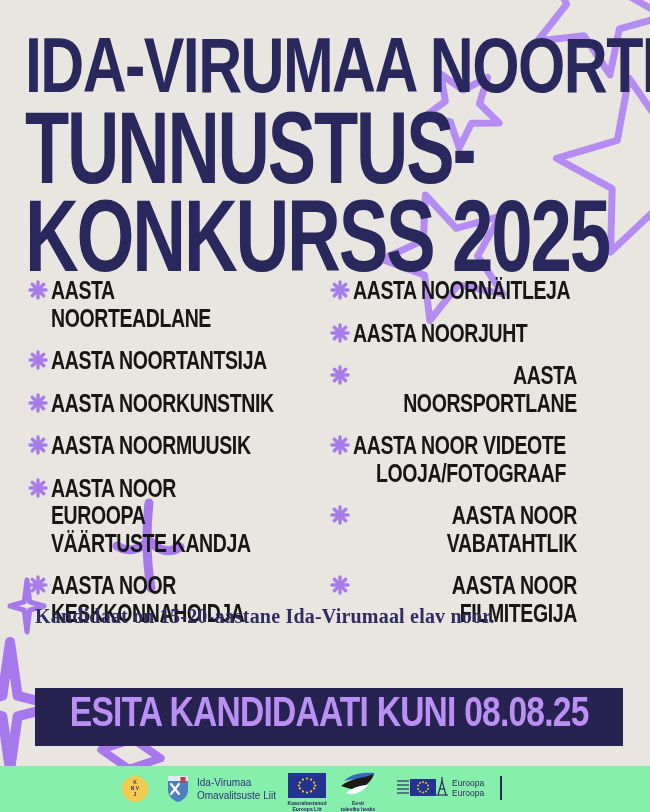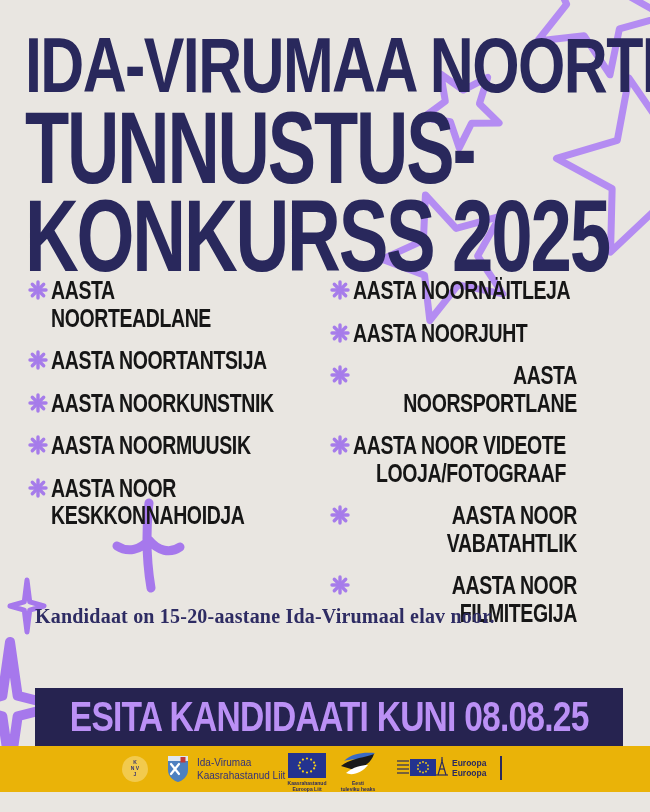--- a/index.html
+++ b/index.html
@@ -29,39 +29,39 @@
     letter-spacing:-.5px;white-space:pre-line;
     transform:scaleX(.78);transform-origin:0 0;
   }
   
   .info{position:absolute;left:35px;top:592px;width:605px;
     font-family:"Liberation Serif",serif;font-weight:bold;
     font-size:20px;color:#2e2c63;margin-top:12px;}
   .info p{margin:0 0 5px 0;line-height:1.27;white-space:pre-line;letter-spacing:.2px;}
   
   .banner{position:absolute;left:35px;top:688px;width:588px;height:58px;
-    background:#262350;display:flex;align-items:center;justify-content:center;}
+    background:#262350;display:flex;align-items:flex-start;justify-content:center;}
   .banner .txt{font-size:42px;font-weight:bold;color:#bb90f5;letter-spacing:-1px;
     white-space:nowrap;display:inline-block;transform:scaleX(.8);}
   
-  .footer{position:absolute;left:0;top:746px;width:650px;height:46px;background:#eab308;}
+  .footer{position:absolute;left:0;top:766px;width:650px;height:46px;background:#86efac;}
   .footer *{box-sizing:border-box;}
   .badge{position:absolute;left:122px;top:10px;width:26px;height:26px;border-radius:50%;
     background:#f2ca4d;display:flex;flex-direction:column;align-items:center;justify-content:center;
     font-size:5px;line-height:1.15;color:#3a3570;font-weight:bold;text-align:center;}
   .shield{position:absolute;left:166px;top:8px;}
   .ivol-text{position:absolute;left:197px;top:11px;font-size:10px;color:#33317a;line-height:1.25;}
   .euflag{position:absolute;left:288px;top:7px;}
   .euflag-cap{position:absolute;left:282px;top:34px;width:50px;text-align:center;
     font-size:5px;line-height:1.2;color:#2b2a5e;font-weight:bold;}
   .eesti{position:absolute;left:338px;top:5px;}
   .eesti-cap{position:absolute;left:334px;top:34px;width:48px;text-align:center;
     font-size:5px;line-height:1.2;color:#2b2a5e;font-weight:bold;}
   .commission{position:absolute;left:396px;top:7px;}
-  .commission-text{position:absolute;left:452px;top:12px;font-size:8.5px;font-weight:bold;
+  .commission-text{position:absolute;left:452px;top:12px;font-size:8.5px;font-weight:normal;
     color:#2b2a5e;line-height:1.2;text-align:center;}
   .commission-bar{position:absolute;left:500px;top:10px;width:2px;height:24px;background:#2b2a5e;}
 </style>
 </head>
 <body>
 
 <div class="poster">
 
   <svg class="decor" width="650" height="812" viewBox="0 0 650 812">
     <g fill="none" stroke="#b48cf2" stroke-width="7" stroke-linejoin="round" stroke-linecap="round">
@@ -135,20 +135,32 @@
     </div>
     <div class="cat">
       <svg class="bullet" width="20" height="20" viewBox="0 0 20 20">
           <g stroke="#a67cea" stroke-width="3.4" stroke-linecap="round">
             <line x1="10" y1="2" x2="10" y2="18"></line>
             <line x1="2" y1="10" x2="18" y2="10"></line>
             <line x1="4.3" y1="4.3" x2="15.7" y2="15.7"></line>
             <line x1="15.7" y1="4.3" x2="4.3" y2="15.7"></line>
           </g>
         </svg>
+      <span class="lbl">AASTA NOOR EUROOPA
+VÄÄRTUSTE KANDJA</span>
+    </div>
+    <div class="cat">
+      <svg class="bullet" width="20" height="20" viewBox="0 0 20 20">
+          <g stroke="#a67cea" stroke-width="3.4" stroke-linecap="round">
+            <line x1="10" y1="2" x2="10" y2="18"></line>
+            <line x1="2" y1="10" x2="18" y2="10"></line>
+            <line x1="4.3" y1="4.3" x2="15.7" y2="15.7"></line>
+            <line x1="15.7" y1="4.3" x2="4.3" y2="15.7"></line>
+          </g>
+        </svg>
       <span class="lbl">AASTA NOOR
 KESKKONNAHOIDJA</span>
     </div>
   </div>
 
   <div class="col col-right">
     <div class="cat">
       <svg class="bullet" width="20" height="20" viewBox="0 0 20 20">
           <g stroke="#a67cea" stroke-width="3.4" stroke-linecap="round">
             <line x1="10" y1="2" x2="10" y2="18"></line>
@@ -235,21 +247,21 @@
 
     <svg class="shield" width="24" height="30" viewBox="0 0 24 30">
       <path d="M2,2 h20 v14 c0,7 -6,11 -10,12 C8,27 2,23 2,16 Z" fill="#4d80c0"></path>
       <path d="M2,2 h20 v5 h-20 Z" fill="#dfe7f2"></path>
       <path d="M5,10 l8,10 M13,10 l-8,10" stroke="#ffffff" stroke-width="2.2" stroke-linecap="round"></path>
       <rect x="14.5" y="3" width="5" height="5.5" fill="#c23b3b"></rect>
     </svg>
 
     <div class="ivol-text">
       <div>Ida-Virumaa</div>
-      <div>Kaasrahastanud Liit</div>
+      <div>Omavalitsuste Liit</div>
     </div>
 
     <svg class="euflag" width="38" height="25" viewBox="0 0 38 25">
       <rect x="0" y="0" width="38" height="25" fill="#24338f"></rect>
       <g fill="#f7d117">
         <circle cx="19" cy="5.5" r="1.1"></circle>
           <circle cx="23.1" cy="6.6" r="1.1"></circle>
           <circle cx="26.1" cy="9.6" r="1.1"></circle>
         <circle cx="27.2" cy="12.5" r="1.1"></circle>
           <circle cx="26.1" cy="15.4" r="1.1"></circle>

